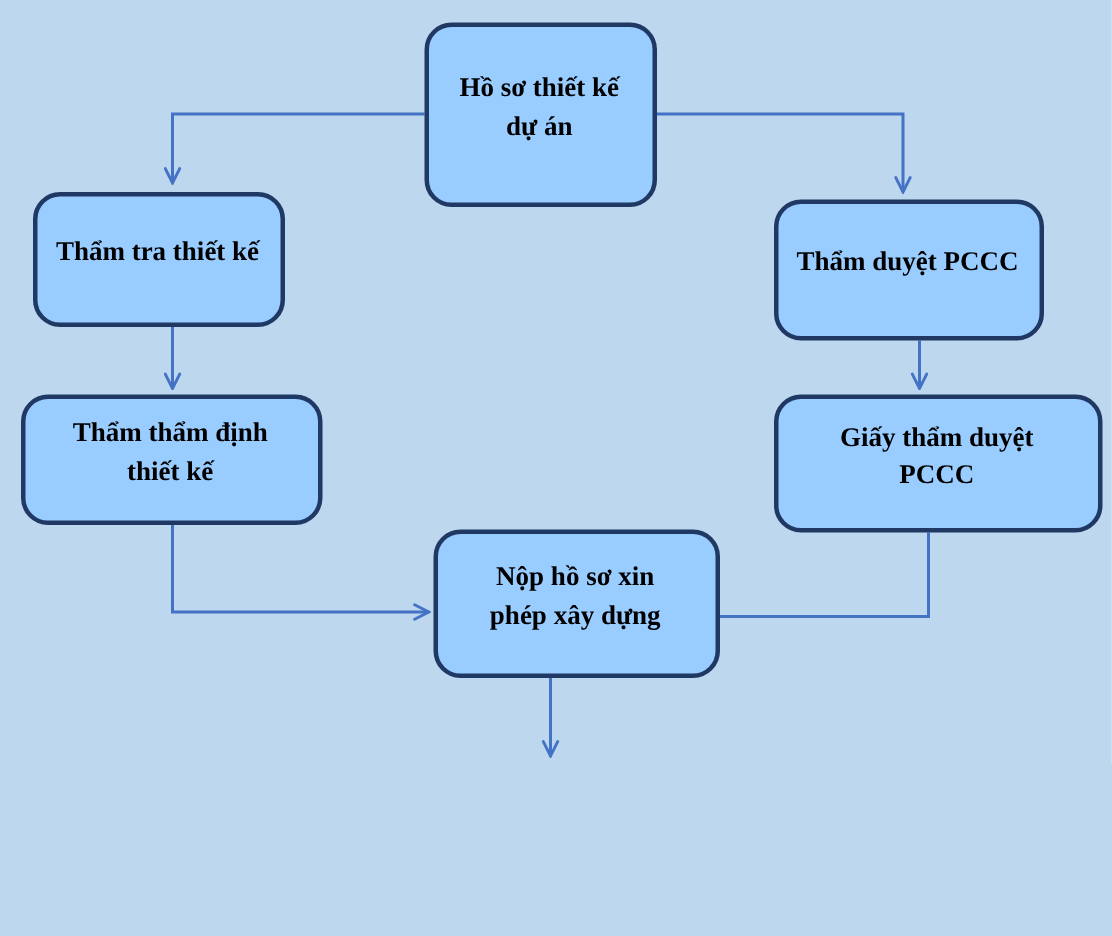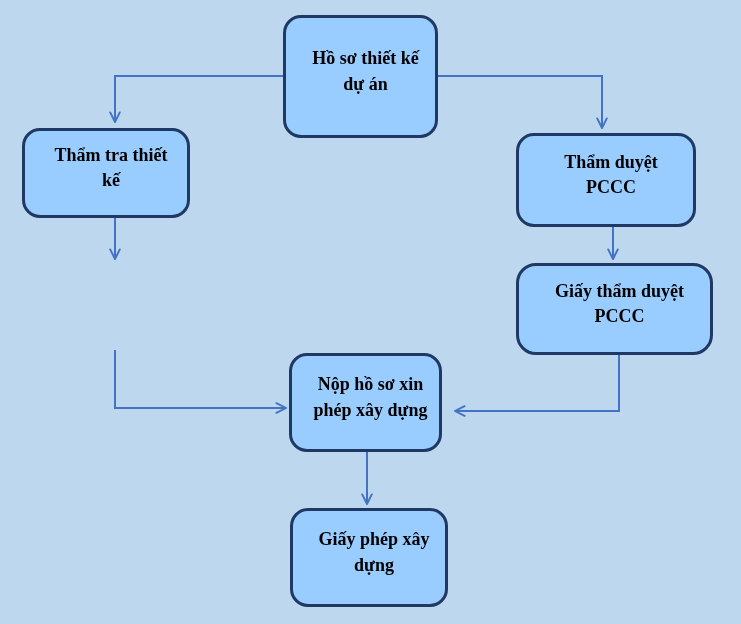--- a/index.html
+++ b/index.html
@@ -35,28 +35,28 @@
     justify-content: center;
     text-align: center;
     background: var(--node-fill, #99CCFF);
     border: 3px solid var(--node-border, #1F3864);
     border-radius: 18px;
     font-weight: bold;
     font-size: 18px;
     line-height: 1.4;
     color: var(--text, #000000);
     white-space: pre-line;
-    padding: 0 10px 10px 20px;
+    padding: 0 10px 10px 8px;
   }
   .node-top    { left: 283px; top: 15px;  width: 155px; height: 123px; }
   .node-left1  { left: 22px;  top: 128px; width: 168px; height: 90px;  }
   .node-left2  { left: 14px;  top: 263px; width: 201px; height: 87px;  }
   .node-right1 { left: 516px; top: 133px; width: 180px; height: 94px;  }
-  .node-right2 { left: 516px; top: 263px; width: 197px; height: 92px; border-radius: 20px;  }
-  .node-mid    { left: 289px; top: 353px; width: 153px; height: 99px;  }
+  .node-right2 { left: 516px; top: 263px; width: 219px; height: 92px;  }
+  .node-mid    { left: 289px; top: 353px; width: 191px; height: 99px;  }
   .node-bottom { left: 290px; top: 508px; width: 158px; height: 99px;  }
 </style>
 </head>
 <body>
 
 <div class="canvas">
 
   <svg class="edges" viewBox="0 0 741 624" xmlns="http://www.w3.org/2000/svg">
     <defs>
       <marker id="arrowhead" viewBox="0 0 10 10" refX="9" refY="5" markerWidth="12" markerHeight="12" markerUnits="userSpaceOnUse" orient="auto-start-reverse">
@@ -70,25 +70,25 @@
     <polyline class="edge" points="115,350 115,408 286,408" marker-end="url(#arrowhead)"></polyline>
     <polyline class="edge" points="619,355 619,411 455,411" marker-end="url(#arrowhead)"></polyline>
     <polyline class="edge" points="367,452 367,504" marker-end="url(#arrowhead)"></polyline>
   </svg>
 
   <div class="node node-top">Hồ sơ thiết kế
 dự án</div>
 
   <div class="node node-left1">Thẩm tra thiết kế</div>
 
+  <div class="node node-left2">Thẩm thẩm định
+thiết kế</div>
 
   <div class="node node-right1">Thẩm duyệt PCCC</div>
 
   <div class="node node-right2">Giấy thẩm duyệt
 PCCC</div>
 
   <div class="node node-mid">Nộp hồ sơ xin
 phép xây dựng</div>
 
-  <div class="node node-bottom">Giấy phép xây
-dựng</div>
 
 </div>
 
 </body></html>

